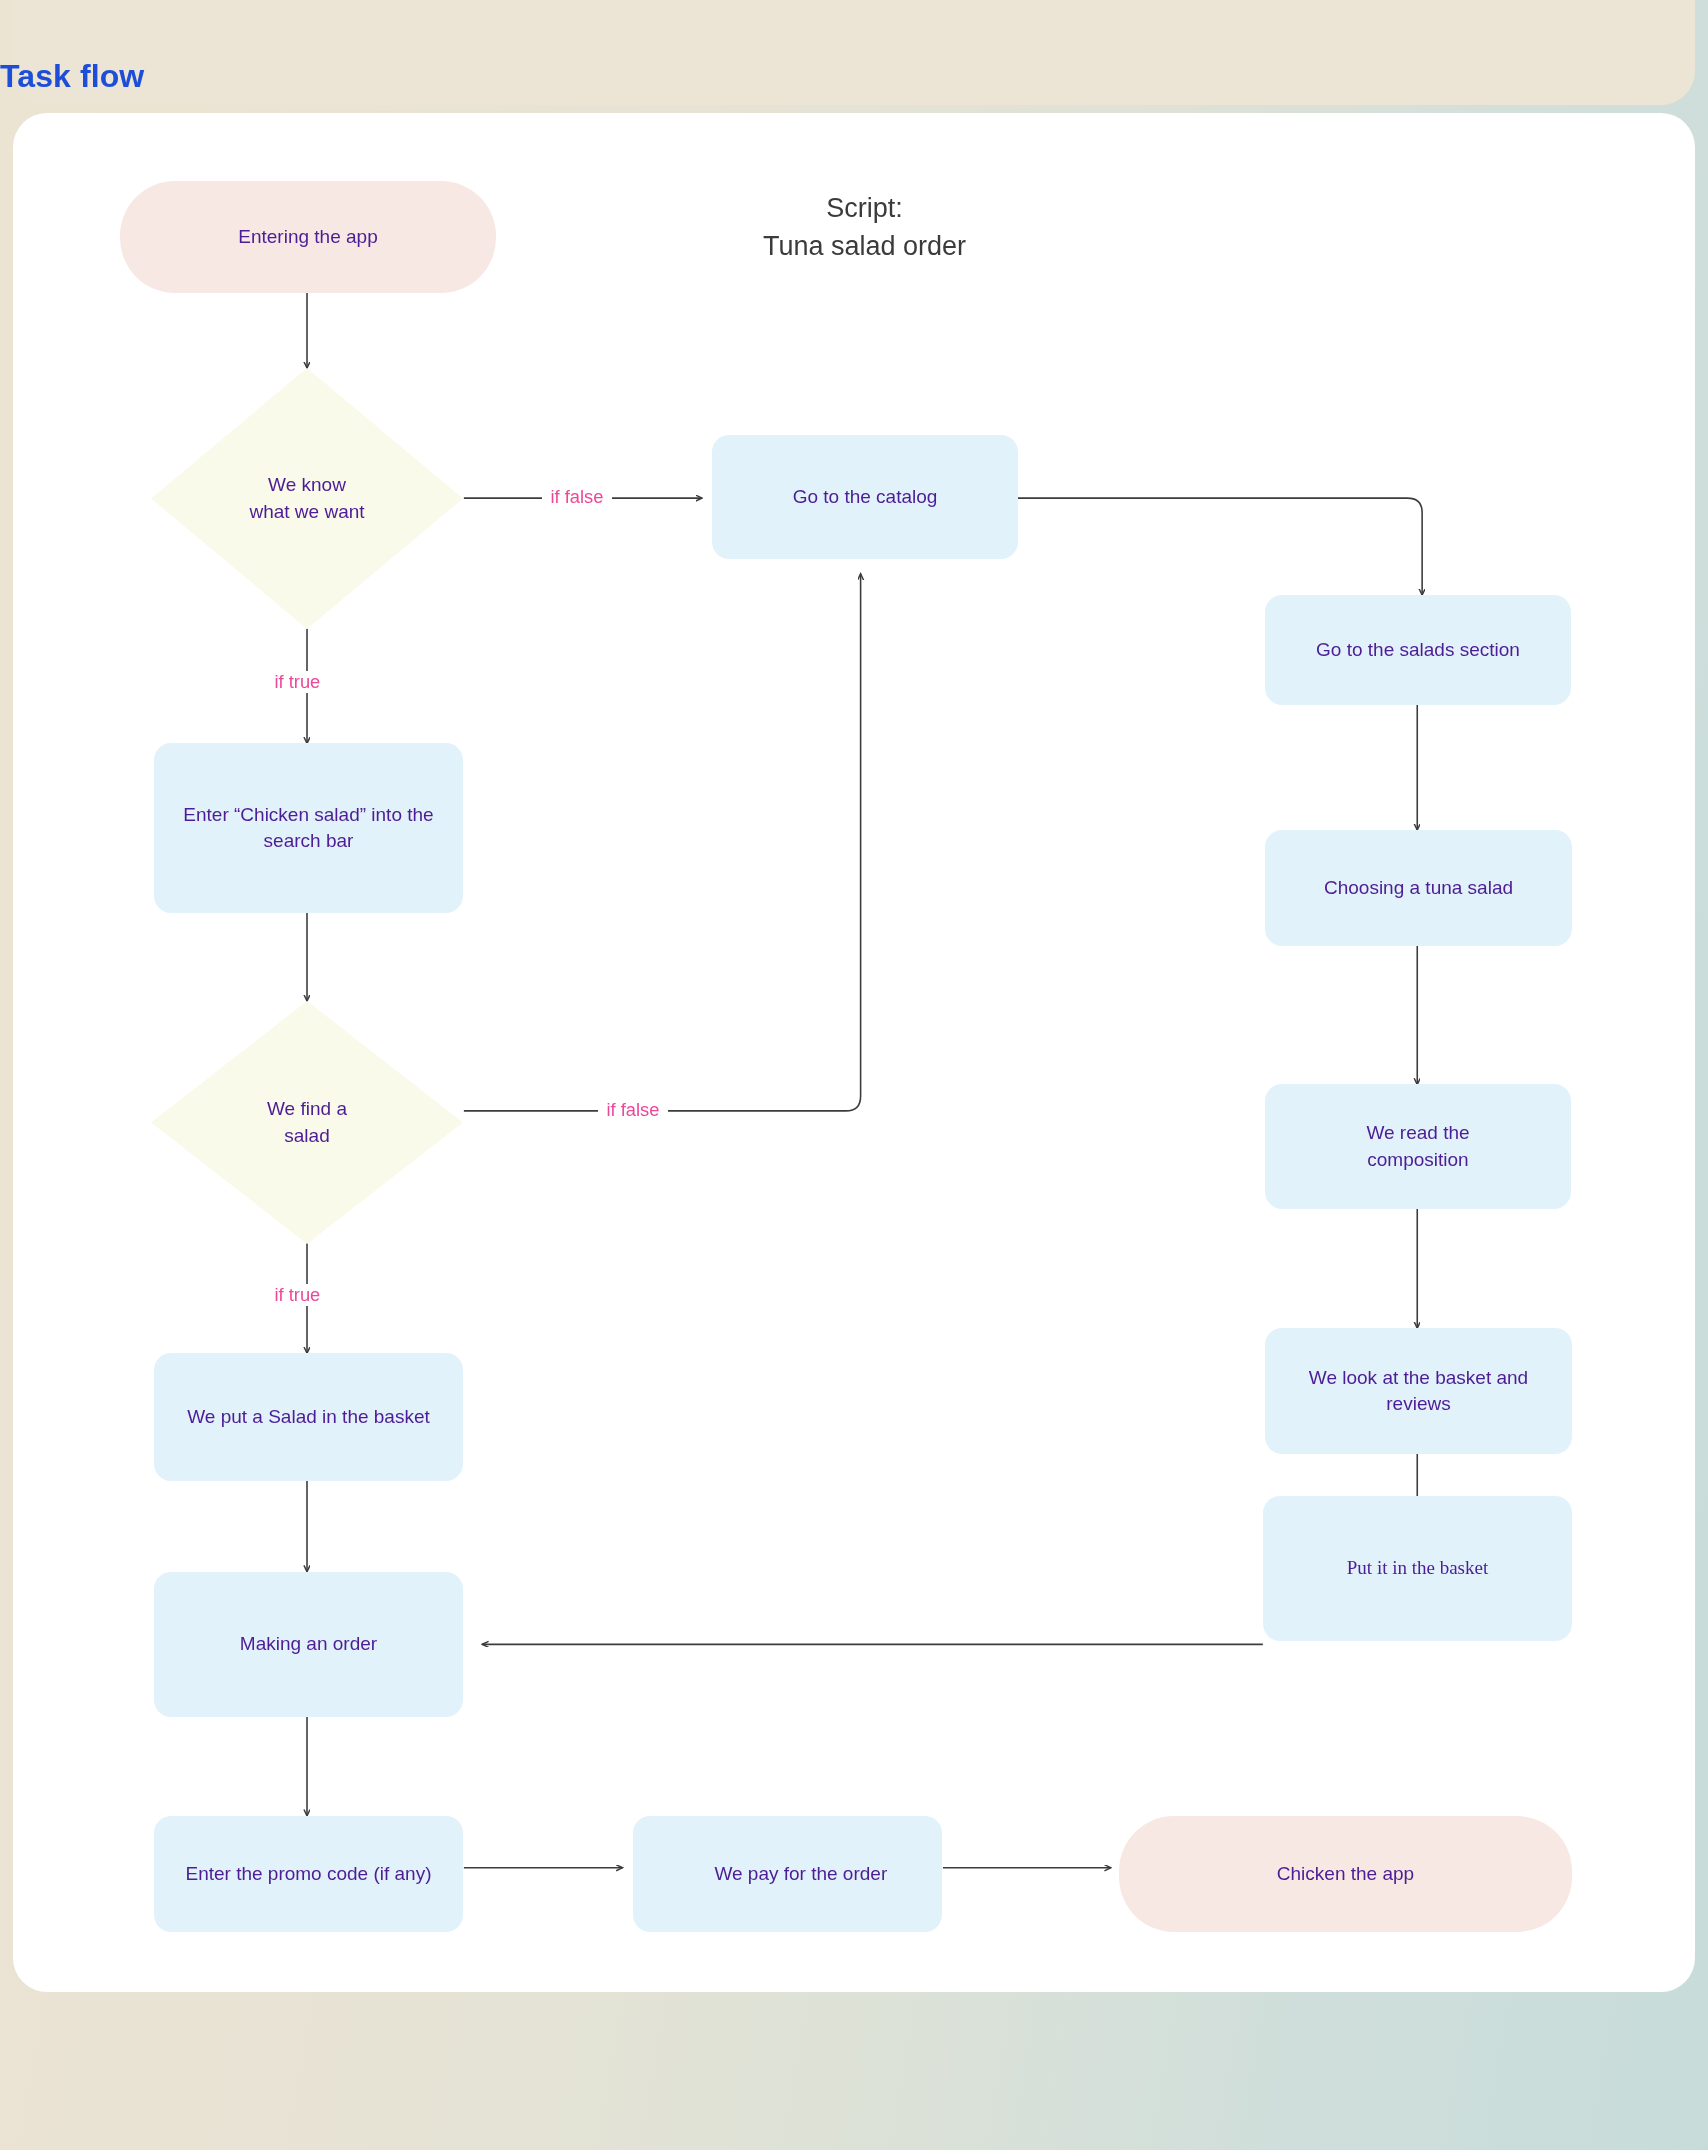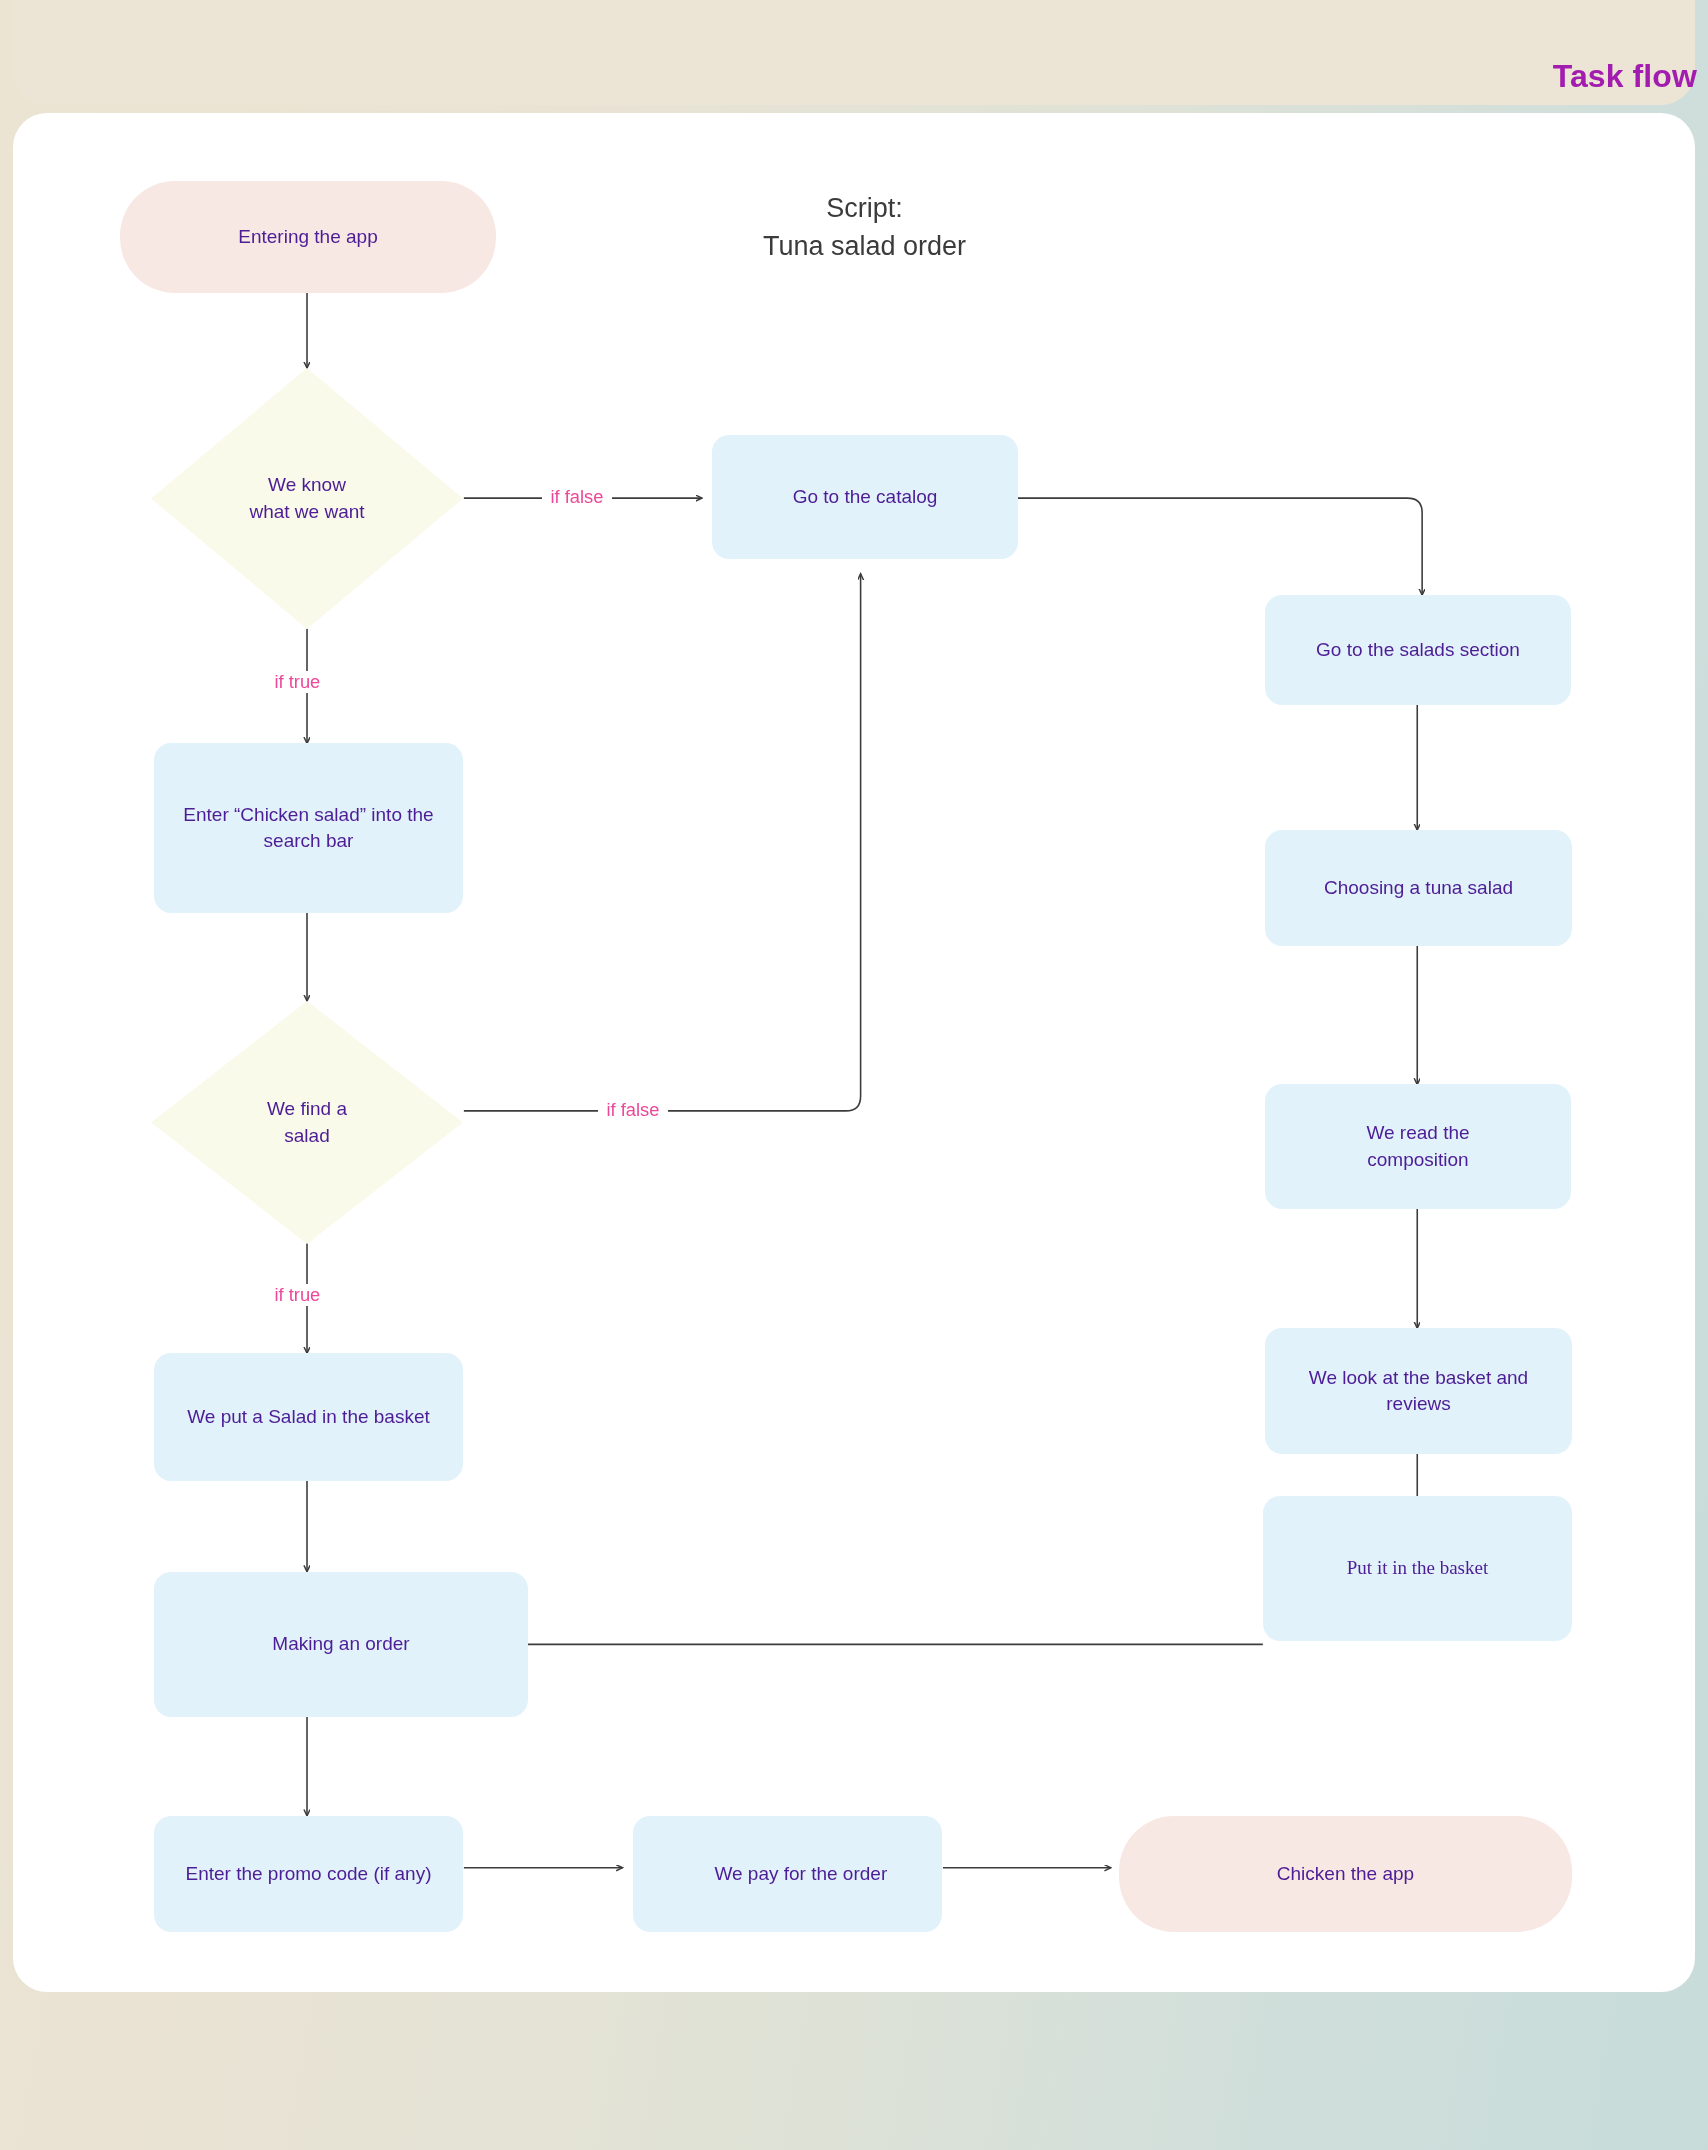--- a/index.html
+++ b/index.html
@@ -23,26 +23,26 @@
     top: -37px;
     width: 1682px;
     height: 142px;
     background: #ece4d4;
     border-radius: 0 0 34px 34px;
     box-sizing: border-box;
   }
   #page-title {
     position: absolute;
     left: 0;
-    right: 12px;
+    right: 3px;
     top: 58px;
-    text-align: right;
+    text-align: left;
     font-size: 32px;
     font-weight: 700;
-    color: #a21caf;
+    color: #1d4ed8;
     letter-spacing: 0.1px;
   }
 
   
   #canvas-card {
     position: absolute;
     left: 13.4px;
     top: 113px;
     width: 1682px;
     height: 1879px;
@@ -205,21 +205,21 @@
 </div>
 
 <div class="node node-process" style="left:154px; top:1353px; width:309px; height:128px;">
   <span style="max-width:256px;">We put a Salad in the basket</span>
 </div>
 
 <div class="node node-process" style="left:1265px; top:1328px; width:307px; height:126px;">
   <span style="max-width:256px;">We look at the basket and reviews</span>
 </div>
 
-<div class="node node-process" style="left:154px; top:1572px; width:374px; height:145px;justify-content:center;">
+<div class="node node-process" style="left:154px; top:1572px; width:309px; height:145px;justify-content:center;">
   <span>Making an order</span>
 </div>
 
 <div class="node node-process" style="left:1263px; top:1496px; width:309px; height:145px;font-family:Liberation Serif, serif;">
   <span>Put it in the basket</span>
 </div>
 
 <div class="node node-process" style="left:154px; top:1816px; width:309px; height:116px;">
   <span style="max-width:269px;">Enter the promo code (if any)</span>
 </div>

